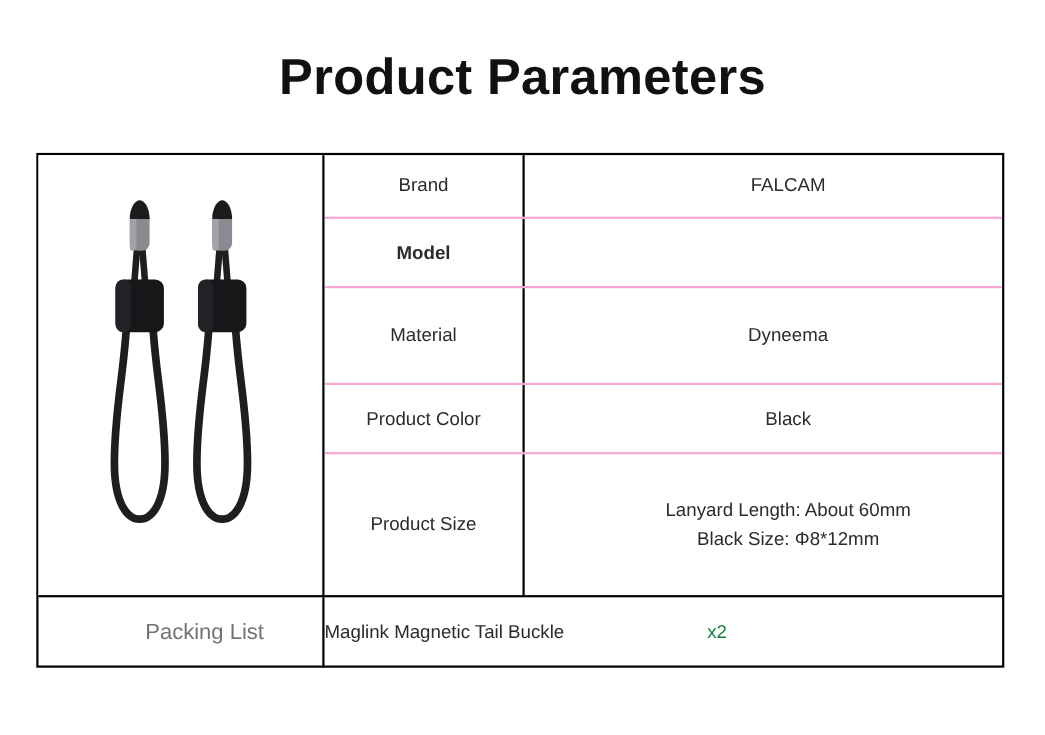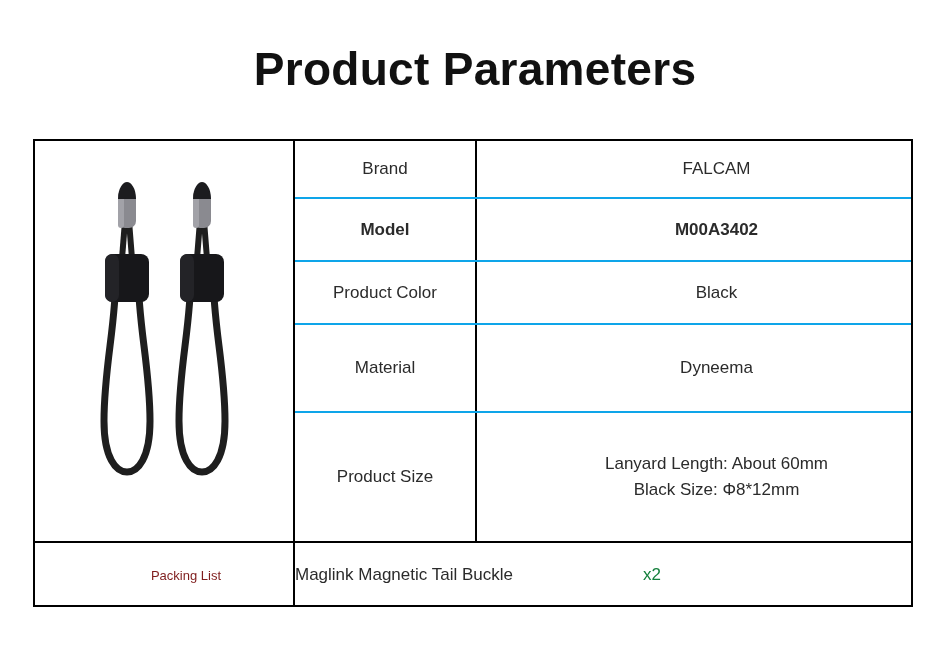--- a/index.html
+++ b/index.html
@@ -62,21 +62,21 @@
 
   .rows-col {
     flex: 1 1 auto;
     display: flex;
     flex-direction: column;
     box-sizing: border-box;
   }
 
   .spec-row {
     display: flex;
-    border-bottom: 2px solid #0ea5e9;
+    border-bottom: 2px solid #f9a8d4;
     box-sizing: border-box;
   }
   .spec-row.r1 { height: 58px; }
   .spec-row.r2 { height: 63px; font-weight: bold; }
   .spec-row.r3 { height: 63px; }
   .spec-row.r4 { height: 88px; }
   .spec-row.r5 { height: 128px; border-bottom: none; }
 
   .label-cell {
     width: 182px;
@@ -118,22 +118,22 @@
     box-sizing: border-box;
   }
   .packing-label {
     width: 260px;
     flex: 0 0 260px;
     border-right: 2px solid #000000;
     box-sizing: border-box;
     display: flex;
     align-items: center;
     justify-content: center;
-    font-size: 13px;
-    color: #7f1d1d;
+    font-size: 20px;
+    color: #737373;
     padding-left: 44px;
   }
   .packing-value {
     flex: 1 1 auto;
     display: flex;
     align-items: center;
     box-sizing: border-box;
     font-size: 17px;
     color: #2b2b2b;
   }
@@ -198,36 +198,33 @@
 
       <div class="spec-row r1">
         <div class="label-cell">Brand</div>
         <div class="value-cell">
           <span class="line">FALCAM</span>
         </div>
       </div>
 
       <div class="spec-row r2">
         <div class="label-cell">Model</div>
-        <div class="value-cell">
-          <span class="line">M00A3402</span>
+      </div>
+
+      <div class="spec-row r4">
+        <div class="label-cell">Material</div>
+        <div class="value-cell">
+          <span class="line">Dyneema</span>
         </div>
       </div>
 
       <div class="spec-row r3">
         <div class="label-cell">Product Color</div>
         <div class="value-cell">
           <span class="line">Black</span>
-        </div>
-      </div>
-
-      <div class="spec-row r4">
-        <div class="label-cell">Material</div>
-        <div class="value-cell">
-          <span class="line">Dyneema</span>
         </div>
       </div>
 
       <div class="spec-row r5">
         <div class="label-cell">Product Size</div>
         <div class="value-cell">
           <span class="line">Lanyard Length: About 60mm</span>
           <span class="line">Black Size: Φ8*12mm</span>
         </div>
       </div>

